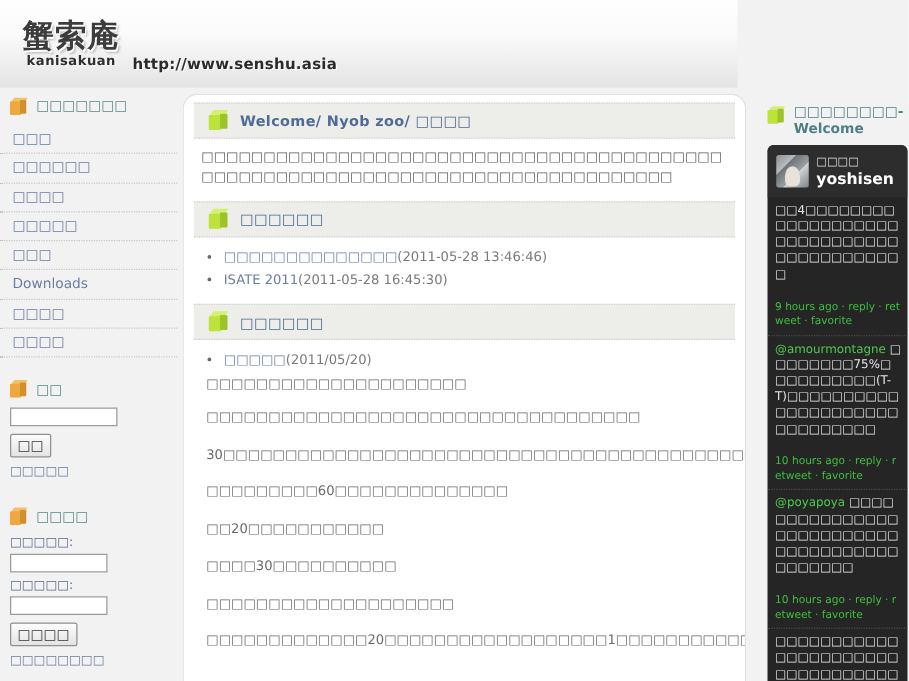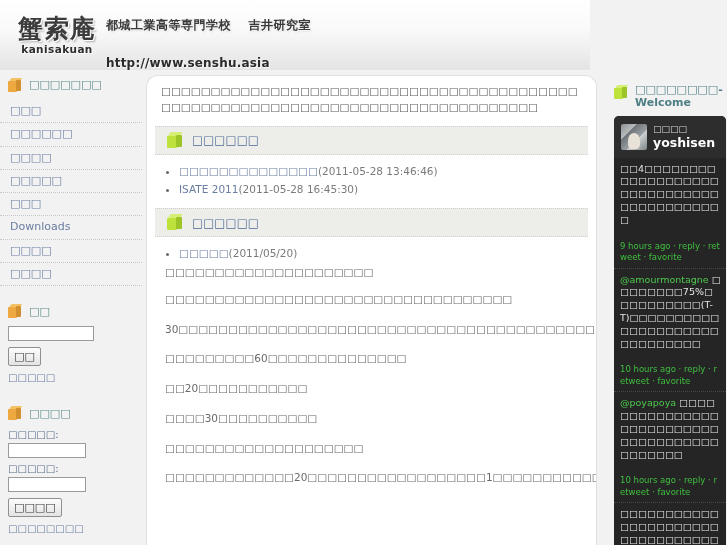--- a/index.html
+++ b/index.html
@@ -334,24 +334,20 @@
 </head>
 <body>
 
 <div id="banner">
   <div id="banner-inner">
     <div class="logo-block">
       <div class="logo-kanji tofu">蟹索庵</div>
       <div class="logo-roman">kanisakuan</div>
     </div>
     <div class="school-block">
-      <div>
-        <span class="school-name tofu">都城工業高等専門学校</span>
-        <span class="school-name lab-name tofu">吉井研究室</span>
-      </div>
       <div class="site-url">http://www.senshu.asia</div>
     </div>
   </div>
 </div>
 
 <div id="left-col">
 
   <div class="widget">
     <div class="widget-head">
       <span class="cube">
@@ -418,20 +414,28 @@
     <input class="text-input wide" type="password" style="">
     <button class="btn tofu">□□□□</button>
     <a class="sub-link tofu" href="#">□□□□□□□□</a>
     <a class="sub-link tofu" href="#" style="margin-top:6px;">□□□□</a>
   </div>
 
 </div>
 
 <div id="center-panel">
 
+  <div class="section-head">
+    <span class="cube green">
+        <i class="top"></i>
+        <i class="front"></i>
+        <i class="side"></i>
+      </span>
+    <span class="section-title tofu">Welcome/ Nyob zoo/ □□□□</span>
+  </div>
   <div class="intro-para tofu">□□□□□□□□□□□□□□□□□□□□□□□□□□□□□□□□□□□□□□□□□□ □□□□□□□□□□□□□□□□□□□□□□□□□□□□□□□□□□□□□□</div>
 
   <div class="section-head">
     <span class="cube green">
         <i class="top"></i>
         <i class="front"></i>
         <i class="side"></i>
       </span>
     <span class="section-title tofu">□□□□□□</span>
   </div>

